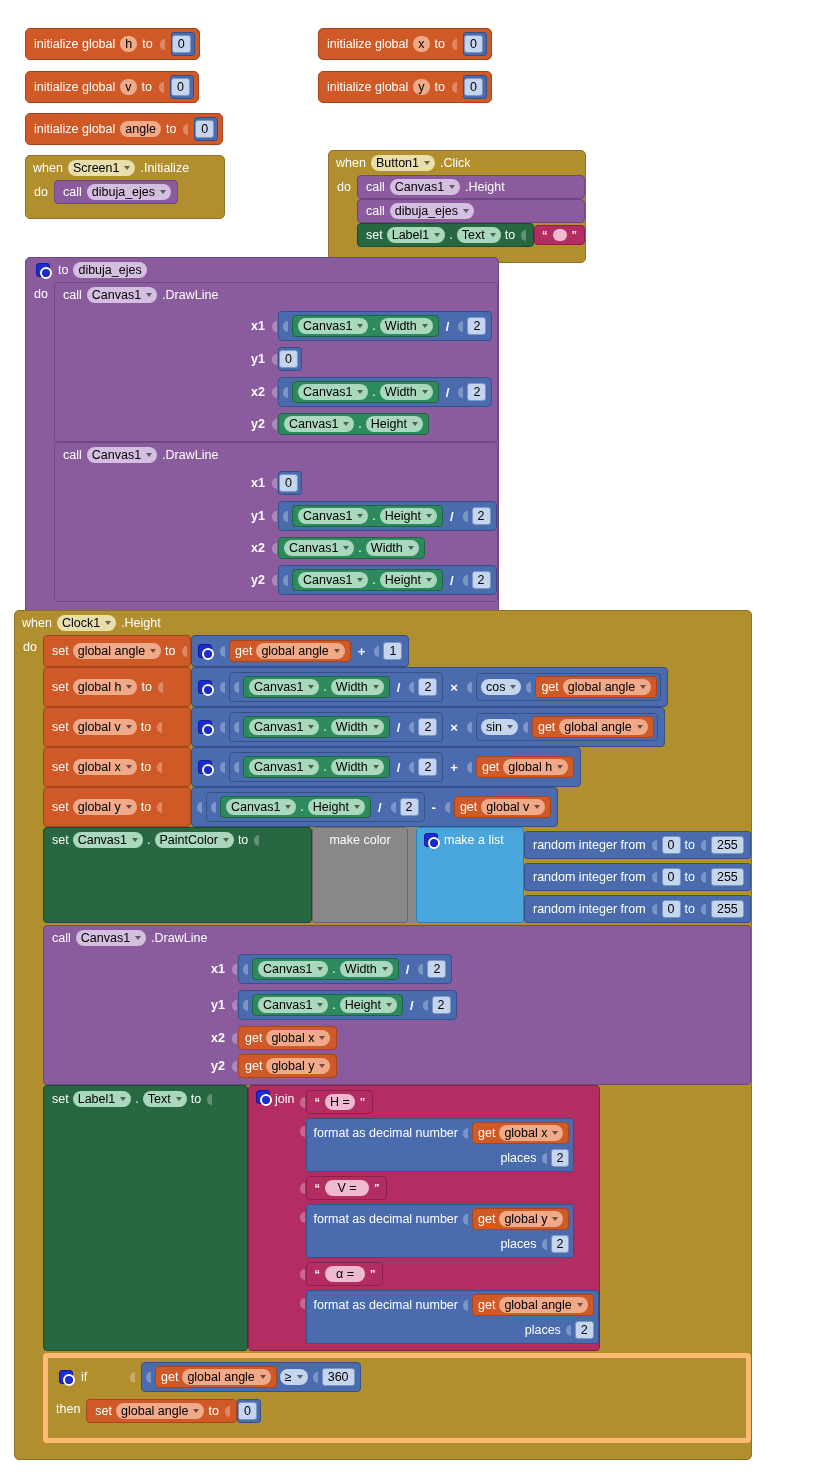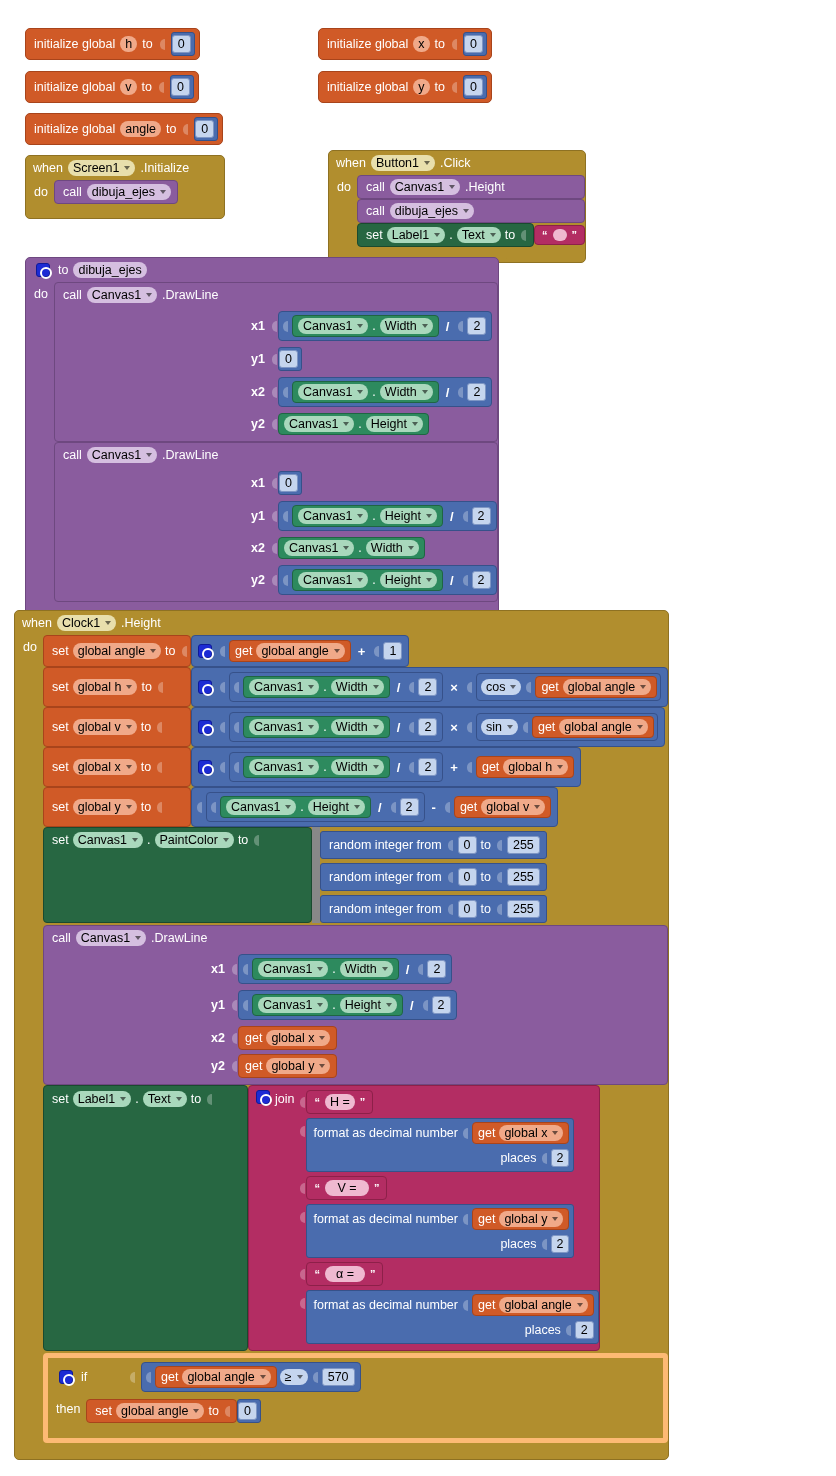--- a/index.html
+++ b/index.html
@@ -724,22 +724,29 @@
                 <span class="lbl">.</span>
                 <span class="fld c-comp-in">
                   <span>PaintColor</span>
                     <span class="caret"></span>
                 </span>
                 <span class="lbl">to</span>
                 <span class="socket" style="color:#276742"></span>
               </div>
             </div>
 
+            <div class="c-color" style="border-radius:3px; width:96px; min-height:96px; display:flex; align-items:flex-start; justify-content:center; padding-top:5px;">
+              <span class="lbl">make color</span>
+            </div>
             <div class="c-color" style="border:0; background:#888888; width:8px; min-height:96px;"></div>
 
+            <div class="c-list" style="border-radius:3px; width:108px; min-height:96px; display:flex; align-items:flex-start; gap:3px; padding:5px 4px 0 4px;">
+              <span class="gear"></span>
+              <span class="lbl">make a list</span>
+            </div>
 
             <div class="col">
               <div class="blk c-math" style="padding:4px 6px 4px 8px; gap:4px; border-radius:3px;">
                 <span class="lbl">random integer from</span>
                 <span class="socket"></span>
                 <span class="num">0</span>
                 <span class="lbl">to</span>
                 <span class="socket"></span>
                 <span class="num">255</span>
               </div>
@@ -972,21 +979,21 @@
                   <span class="fld c-var-in">
                     <span>global angle</span>
                       <span class="caret"></span>
                   </span>
                 </span>
                 <span class="fld" style="background:#C5D5EE;">
                   <span>≥</span>
                     <span class="caret"></span>
                 </span>
                 <span class="socket"></span>
-                <span class="num">570</span>
+                <span class="num">360</span>
               </span>
             </div>
             <div class="cbody">
               <div class="clabel" style="padding-top:7px;">then</div>
               <div class="cstack" style="padding-top:4px;">
                 <div class="row" style="align-items:center;">
                   <div class="blk c-var" style="padding:3px 5px 3px 8px; gap:4px; border-radius:4px;">
                     <span class="lbl">set</span>
                     <span class="fld c-var-in">
                       <span>global angle</span>

